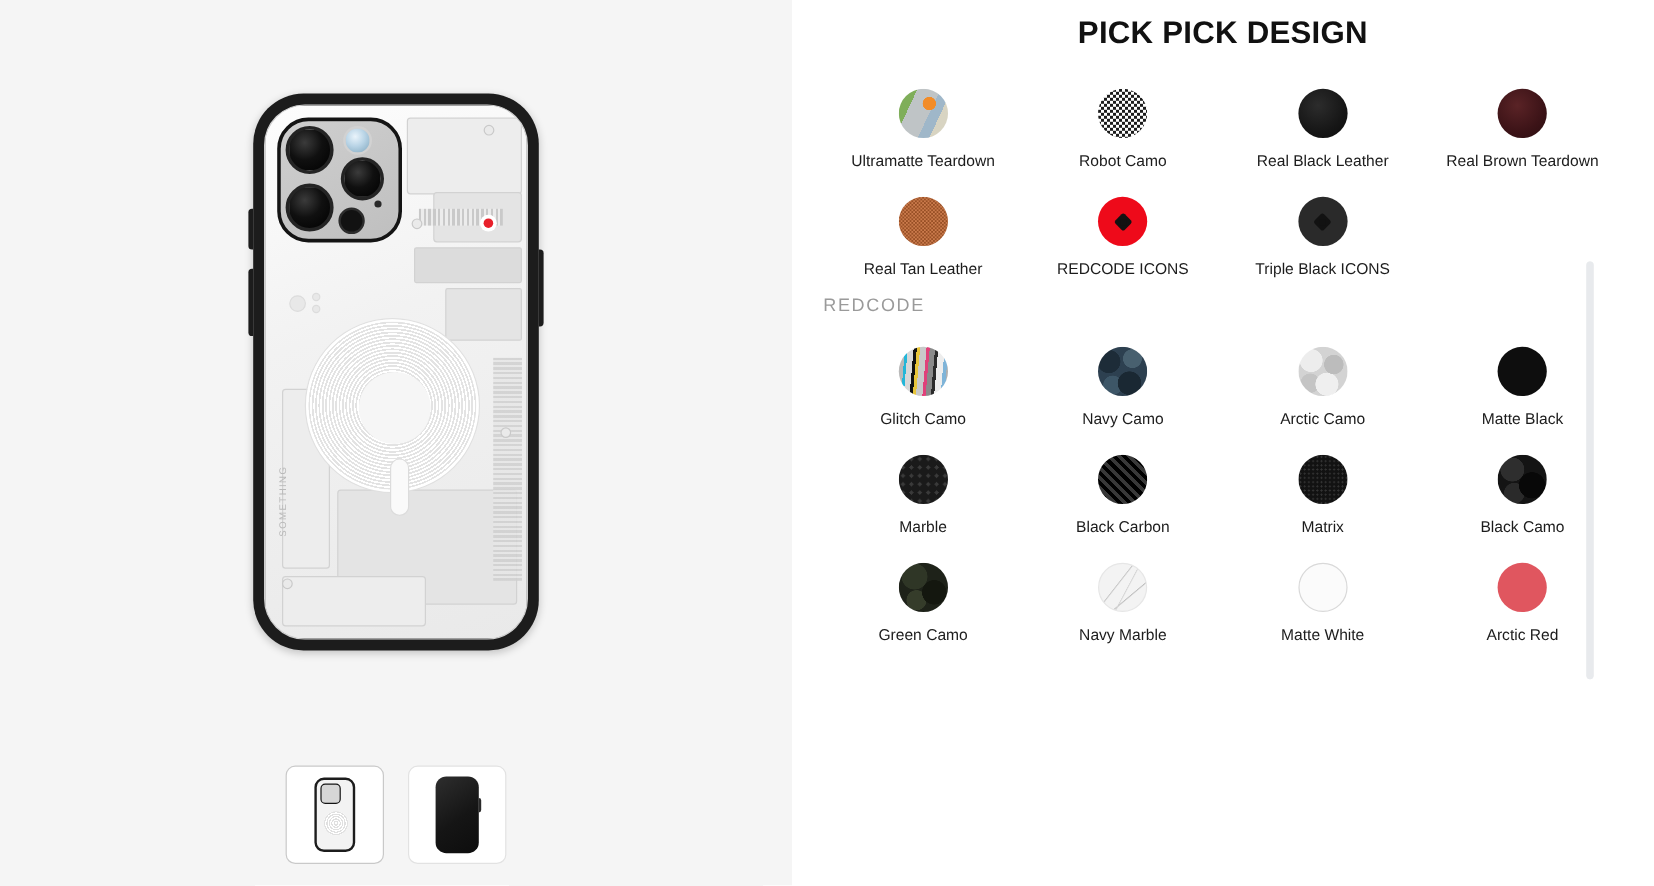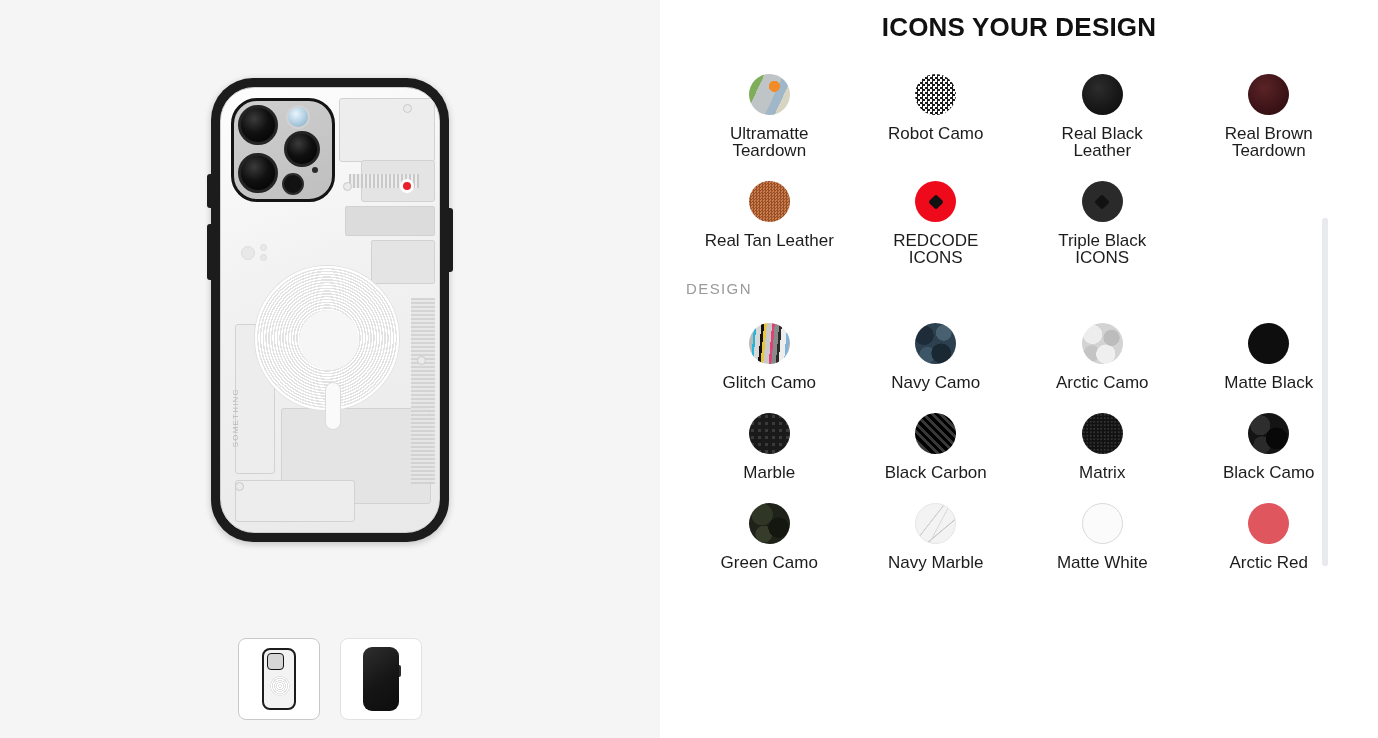--- a/index.html
+++ b/index.html
@@ -280,21 +280,21 @@
   }
   .swatch-dot {
     width: 41px; height: 41px;
     border-radius: 50%;
     overflow: hidden;
     position: relative;
     flex: 0 0 auto;
   }
   .swatch-label {
     margin-top: 10px;
-    font-size: 17px;
+    font-size: 13px;
     color: #1c1c1c;
     text-align: center;
     line-height: 17px;
     max-width: 135px;
   }
 
   
   .sw-teardown {
     background:
       radial-gradient(circle at 62% 30%, #f28c28 0 14%, transparent 15%),
@@ -474,21 +474,21 @@
       </div>
       <div class="thumb">
         <div class="tp-front"></div>
       </div>
     </div>
 
   </div>
 
   <div class="picker">
 
-    <div class="picker-title">ICONS YOUR DESIGN</div>
+    <div class="picker-title">PICK PICK DESIGN</div>
 
     <div class="scroll-area">
 
       <div class="swatch-grid">
 
         <div class="swatch-cell">
           <div class="swatch-dot sw-teardown"></div>
           <div class="swatch-label">Ultramatte Teardown</div>
         </div>
 
@@ -522,21 +522,21 @@
         <div class="swatch-cell">
           <div class="swatch-dot sw-tripleblack">
             <span class="icons-glyph"></span>
           </div>
           <div class="swatch-label">Triple Black ICONS</div>
         </div>
 
         <div class="swatch-cell"></div>
       </div>
 
-      <div class="group-heading">DESIGN</div>
+      <div class="group-heading">REDCODE</div>
 
       <div class="swatch-grid">
 
         <div class="swatch-cell">
           <div class="swatch-dot sw-glitchcamo"></div>
           <div class="swatch-label">Glitch Camo</div>
         </div>
 
         <div class="swatch-cell">
           <div class="swatch-dot sw-navycamo"></div>

